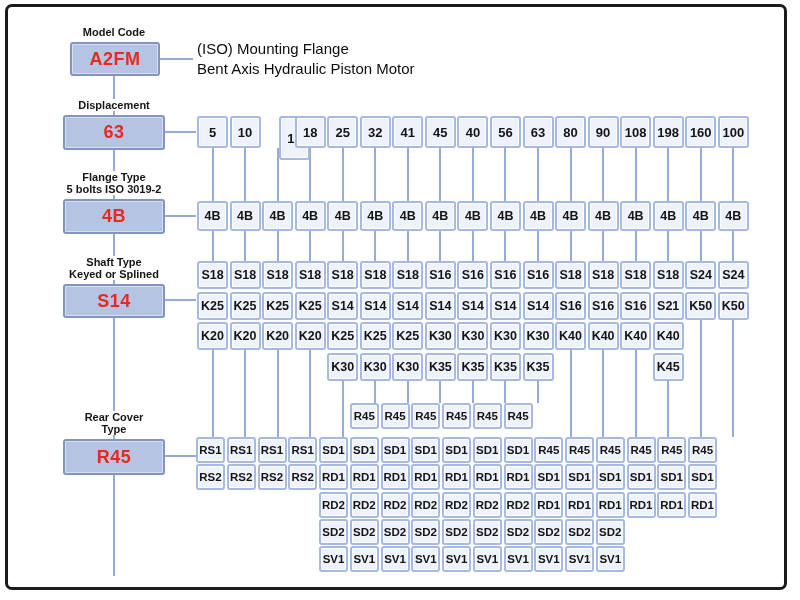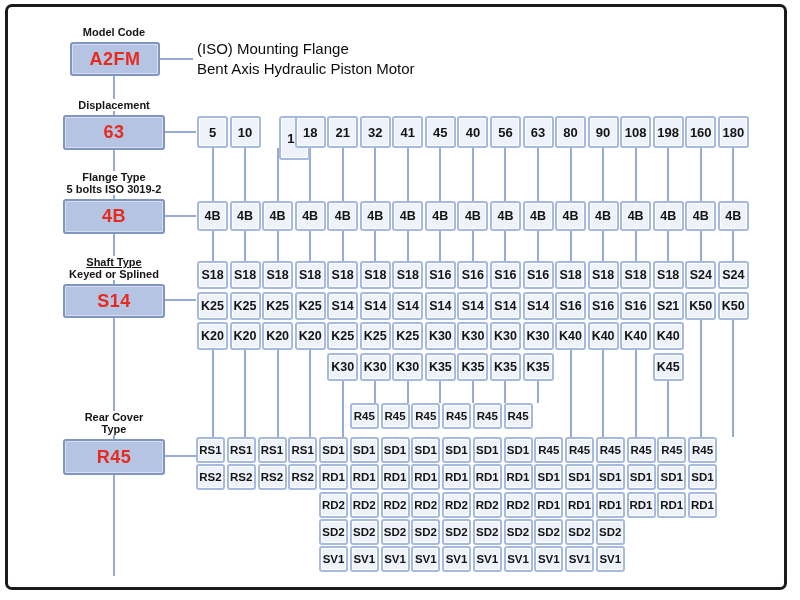--- a/index.html
+++ b/index.html
@@ -53,21 +53,21 @@
       <div class="llabel" style="left: 114px; top: 26px; width: auto; height: 12px;">Model Code</div>
       <div class="lbox" style="left: 70px; top: 42px; width: 90px; height: 34px;">A2FM</div>
       <div class="hline" style="left: 160px; top: 58px; width: 33px; height: 2px;"></div>
       <div class="llabel" style="left: 114px; top: 99px; width: auto; height: 12px;">Displacement</div>
       <div class="lbox" style="left: 63px; top: 115px; width: 102px; height: 35px;">63</div>
       <div class="hline" style="left: 165px; top: 131px; width: 31px; height: 2px;"></div>
       <div class="llabel" style="left: 114px; top: 171px; width: auto; height: 12px;">Flange Type</div>
       <div class="llabel" style="left: 114px; top: 183px; width: auto; height: 12px;">5 bolts ISO 3019-2</div>
       <div class="lbox" style="left: 63px; top: 199px; width: 102px; height: 35px;">4B</div>
       <div class="hline" style="left: 165px; top: 215px; width: 31px; height: 2px;"></div>
-      <div class="llabel" style="left: 114px; top: 256px; width: auto; height: 12px; text-decoration: underline;">Shaft Type</div>
+      <div class="llabel" style="left: 114px; top: 256px; width: auto; height: 12px;">Shaft Type</div>
       <div class="llabel" style="left: 114px; top: 268px; width: auto; height: 12px;">Keyed or Splined</div>
       <div class="lbox" style="left: 63px; top: 284px; width: 102px; height: 34px;">S14</div>
       <div class="hline" style="left: 165px; top: 299px; width: 31px; height: 2px;"></div>
       <div class="llabel" style="left: 114px; top: 411px; width: auto; height: 12px;">Rear Cover</div>
       <div class="llabel" style="left: 114px; top: 423px; width: auto; height: 12px;">Type</div>
       <div class="lbox" style="left: 63px; top: 439px; width: 102px; height: 36px;">R45</div>
       <div class="hline" style="left: 165px; top: 455px; width: 31px; height: 2px;"></div>
       <div class="gcell disp" style="left: 197px; top: 116px; width: 31px; height: 32px;">5</div>
       <div class="cline" style="left: 211.5px; top: 148px; width: 2px; height: 53px;"></div>
       <div class="gcell" style="left: 197px; top: 201px; width: 31px; height: 30px;">4B</div>
@@ -101,21 +101,21 @@
       <div class="gcell disp" style="left: 294.65px; top: 116px; width: 31px; height: 32px;">18</div>
       <div class="cline" style="left: 309.15px; top: 148px; width: 2px; height: 53px;"></div>
       <div class="gcell" style="left: 294.65px; top: 201px; width: 31px; height: 30px;">4B</div>
       <div class="cline" style="left: 309.15px; top: 231px; width: 2px; height: 30px;"></div>
       <div class="gcell" style="left: 294.65px; top: 261px; width: 31px; height: 28px;">S18</div>
       <div class="gcell" style="left: 294.65px; top: 291.6px; width: 31px; height: 28px;">K25</div>
       <div class="gcell" style="left: 294.65px; top: 322.2px; width: 31px; height: 28px;">K20</div>
       <div class="cline" style="left: 309.15px; top: 350.2px; width: 2px; height: 86.8px;"></div>
       <div class="gcell rear" style="left: 288.25px; top: 437px; width: 29px; height: 26px;">RS1</div>
       <div class="gcell rear" style="left: 288.25px; top: 464.3px; width: 29px; height: 26px;">RS2</div>
-      <div class="gcell disp" style="left: 327.2px; top: 116px; width: 31px; height: 32px;">21</div>
+      <div class="gcell disp" style="left: 327.2px; top: 116px; width: 31px; height: 32px;">25</div>
       <div class="cline" style="left: 341.7px; top: 148px; width: 2px; height: 53px;"></div>
       <div class="gcell" style="left: 327.2px; top: 201px; width: 31px; height: 30px;">4B</div>
       <div class="cline" style="left: 341.7px; top: 231px; width: 2px; height: 30px;"></div>
       <div class="gcell" style="left: 327.2px; top: 261px; width: 31px; height: 28px;">S18</div>
       <div class="gcell" style="left: 327.2px; top: 291.6px; width: 31px; height: 28px;">S14</div>
       <div class="gcell" style="left: 327.2px; top: 322.2px; width: 31px; height: 28px;">K25</div>
       <div class="gcell" style="left: 327.2px; top: 352.8px; width: 31px; height: 28px;">K30</div>
       <div class="cline" style="left: 341.7px; top: 380.8px; width: 2px; height: 56.2px;"></div>
       <div class="gcell rear" style="left: 319px; top: 437px; width: 29px; height: 26px;">SD1</div>
       <div class="gcell rear" style="left: 319px; top: 464.3px; width: 29px; height: 26px;">RD1</div>
@@ -266,21 +266,21 @@
       <div class="gcell disp" style="left: 685.25px; top: 116px; width: 31px; height: 32px;">160</div>
       <div class="cline" style="left: 699.75px; top: 148px; width: 2px; height: 53px;"></div>
       <div class="gcell" style="left: 685.25px; top: 201px; width: 31px; height: 30px;">4B</div>
       <div class="cline" style="left: 699.75px; top: 231px; width: 2px; height: 30px;"></div>
       <div class="gcell" style="left: 685.25px; top: 261px; width: 31px; height: 28px;">S24</div>
       <div class="gcell" style="left: 685.25px; top: 291.6px; width: 31px; height: 28px;">K50</div>
       <div class="cline" style="left: 699.75px; top: 319.6px; width: 2px; height: 117.4px;"></div>
       <div class="gcell rear" style="left: 657.25px; top: 437px; width: 29px; height: 26px;">R45</div>
       <div class="gcell rear" style="left: 657.25px; top: 464.3px; width: 29px; height: 26px;">SD1</div>
       <div class="gcell rear" style="left: 657.25px; top: 491.6px; width: 29px; height: 26px;">RD1</div>
-      <div class="gcell disp" style="left: 717.8px; top: 116px; width: 31px; height: 32px;">180</div>
+      <div class="gcell disp" style="left: 717.8px; top: 116px; width: 31px; height: 32px;">100</div>
       <div class="cline" style="left: 732.3px; top: 148px; width: 2px; height: 53px;"></div>
       <div class="gcell" style="left: 717.8px; top: 201px; width: 31px; height: 30px;">4B</div>
       <div class="cline" style="left: 732.3px; top: 231px; width: 2px; height: 30px;"></div>
       <div class="gcell" style="left: 717.8px; top: 261px; width: 31px; height: 28px;">S24</div>
       <div class="gcell" style="left: 717.8px; top: 291.6px; width: 31px; height: 28px;">K50</div>
       <div class="cline" style="left: 732.3px; top: 319.6px; width: 2px; height: 117.4px;"></div>
       <div class="gcell rear" style="left: 688px; top: 437px; width: 29px; height: 26px;">R45</div>
       <div class="gcell rear" style="left: 688px; top: 464.3px; width: 29px; height: 26px;">SD1</div>
       <div class="gcell rear" style="left: 688px; top: 491.6px; width: 29px; height: 26px;">RD1</div>
     </div>

